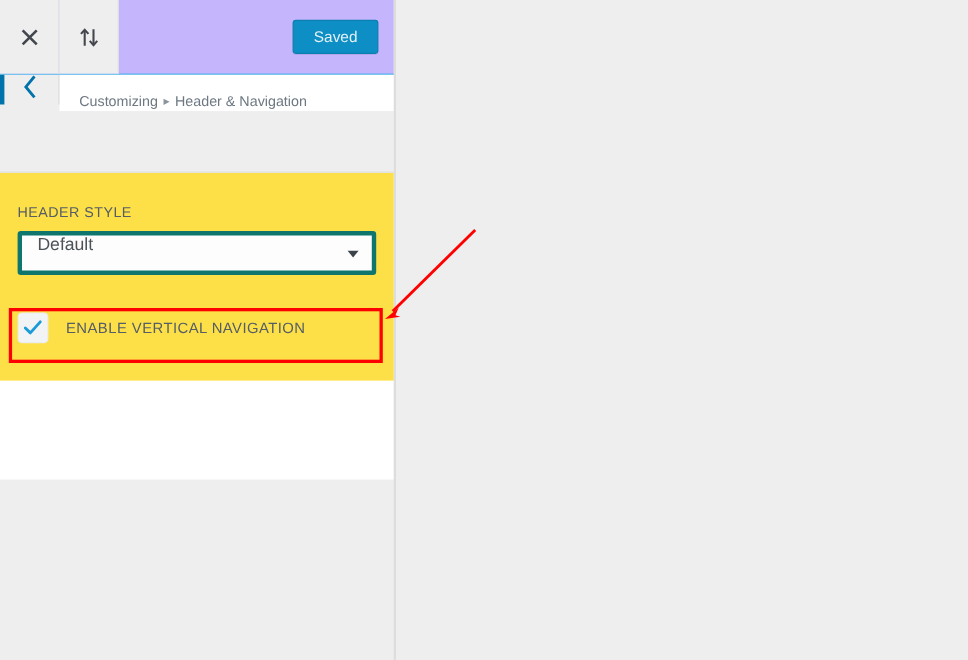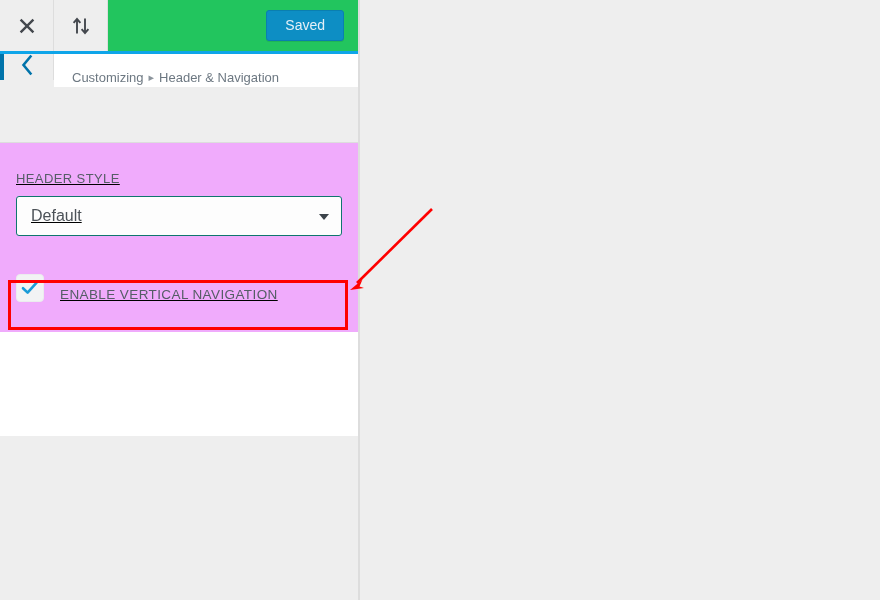--- a/index.html
+++ b/index.html
@@ -19,23 +19,23 @@
   }
   .customizer-edge {
     position: absolute; left: 358px; top: 0;
     width: 2px; height: 600px;
     background: #dddddd;
   }
 
   
   .cz-toolbar {
     position: relative;
-    height: 54px;
-    background: #22c55e;
-    border-bottom: 3px solid #0ea5e9;
+    height: 68px;
+    background: #c4b5fd;
+    border-bottom: 1px solid #0ea5e9;
     display: flex; align-items: stretch;
   }
   .tb-btn {
     width: 54px;
     display: flex; align-items: center; justify-content: center;
     background: #eeeeee;
     border-right: 1px solid #dddddd;
     cursor: pointer;
   }
   .tb-btn svg { display: block; }
@@ -96,55 +96,55 @@
   }
   .cz-title {
     font-size: 23px;
     color: #42484d;
     font-weight: normal;
     line-height: 1.3;
     margin-top: 6px;
   }
 
   
-  .cz-body { padding: 28px 16px 0 16px; background: #f0abfc; text-decoration: underline; }
+  .cz-body { padding: 28px 16px 0 16px; background: #fde047; }
 
   .ctl-label {
     font-size: 13px;
     letter-spacing: .4px;
     color: #555d66;
     text-transform: uppercase;
     margin-bottom: 10px;
   }
   .ctl-select {
     position: relative;
     height: 40px;
-    border: 1px solid #0f766e;
+    border: 4px solid #0f766e;
     border-radius: 3px;
     background: #fdfdfd;
-    display: flex; align-items: center;
+    display: flex; 
     padding: 0 46px 0 14px;
     font-size: 16px;
     color: #4c5258;
     cursor: pointer;
   }
   .ctl-select .arrow {
     position: absolute; right: 12px; top: 50%;
     margin-top: -2px;
     width: 0; height: 0;
     border-left: 5px solid transparent;
     border-right: 5px solid transparent;
     border-top: 6px solid #3c434a;
   }
 
   .ctl-gap { height: 30px; }
 
   
   .ctl-check-row {
-    display: flex; align-items: flex-end;
+    display: flex; align-items: center;
     height: 36px;
     cursor: pointer;
   }
   .ctl-check {
     width: 28px; height: 28px;
     background: #f2f3f4;
     border: 1px solid #ebecee;
     border-radius: 4px;
     display: flex; align-items: center; justify-content: center;
     flex: 0 0 auto;

